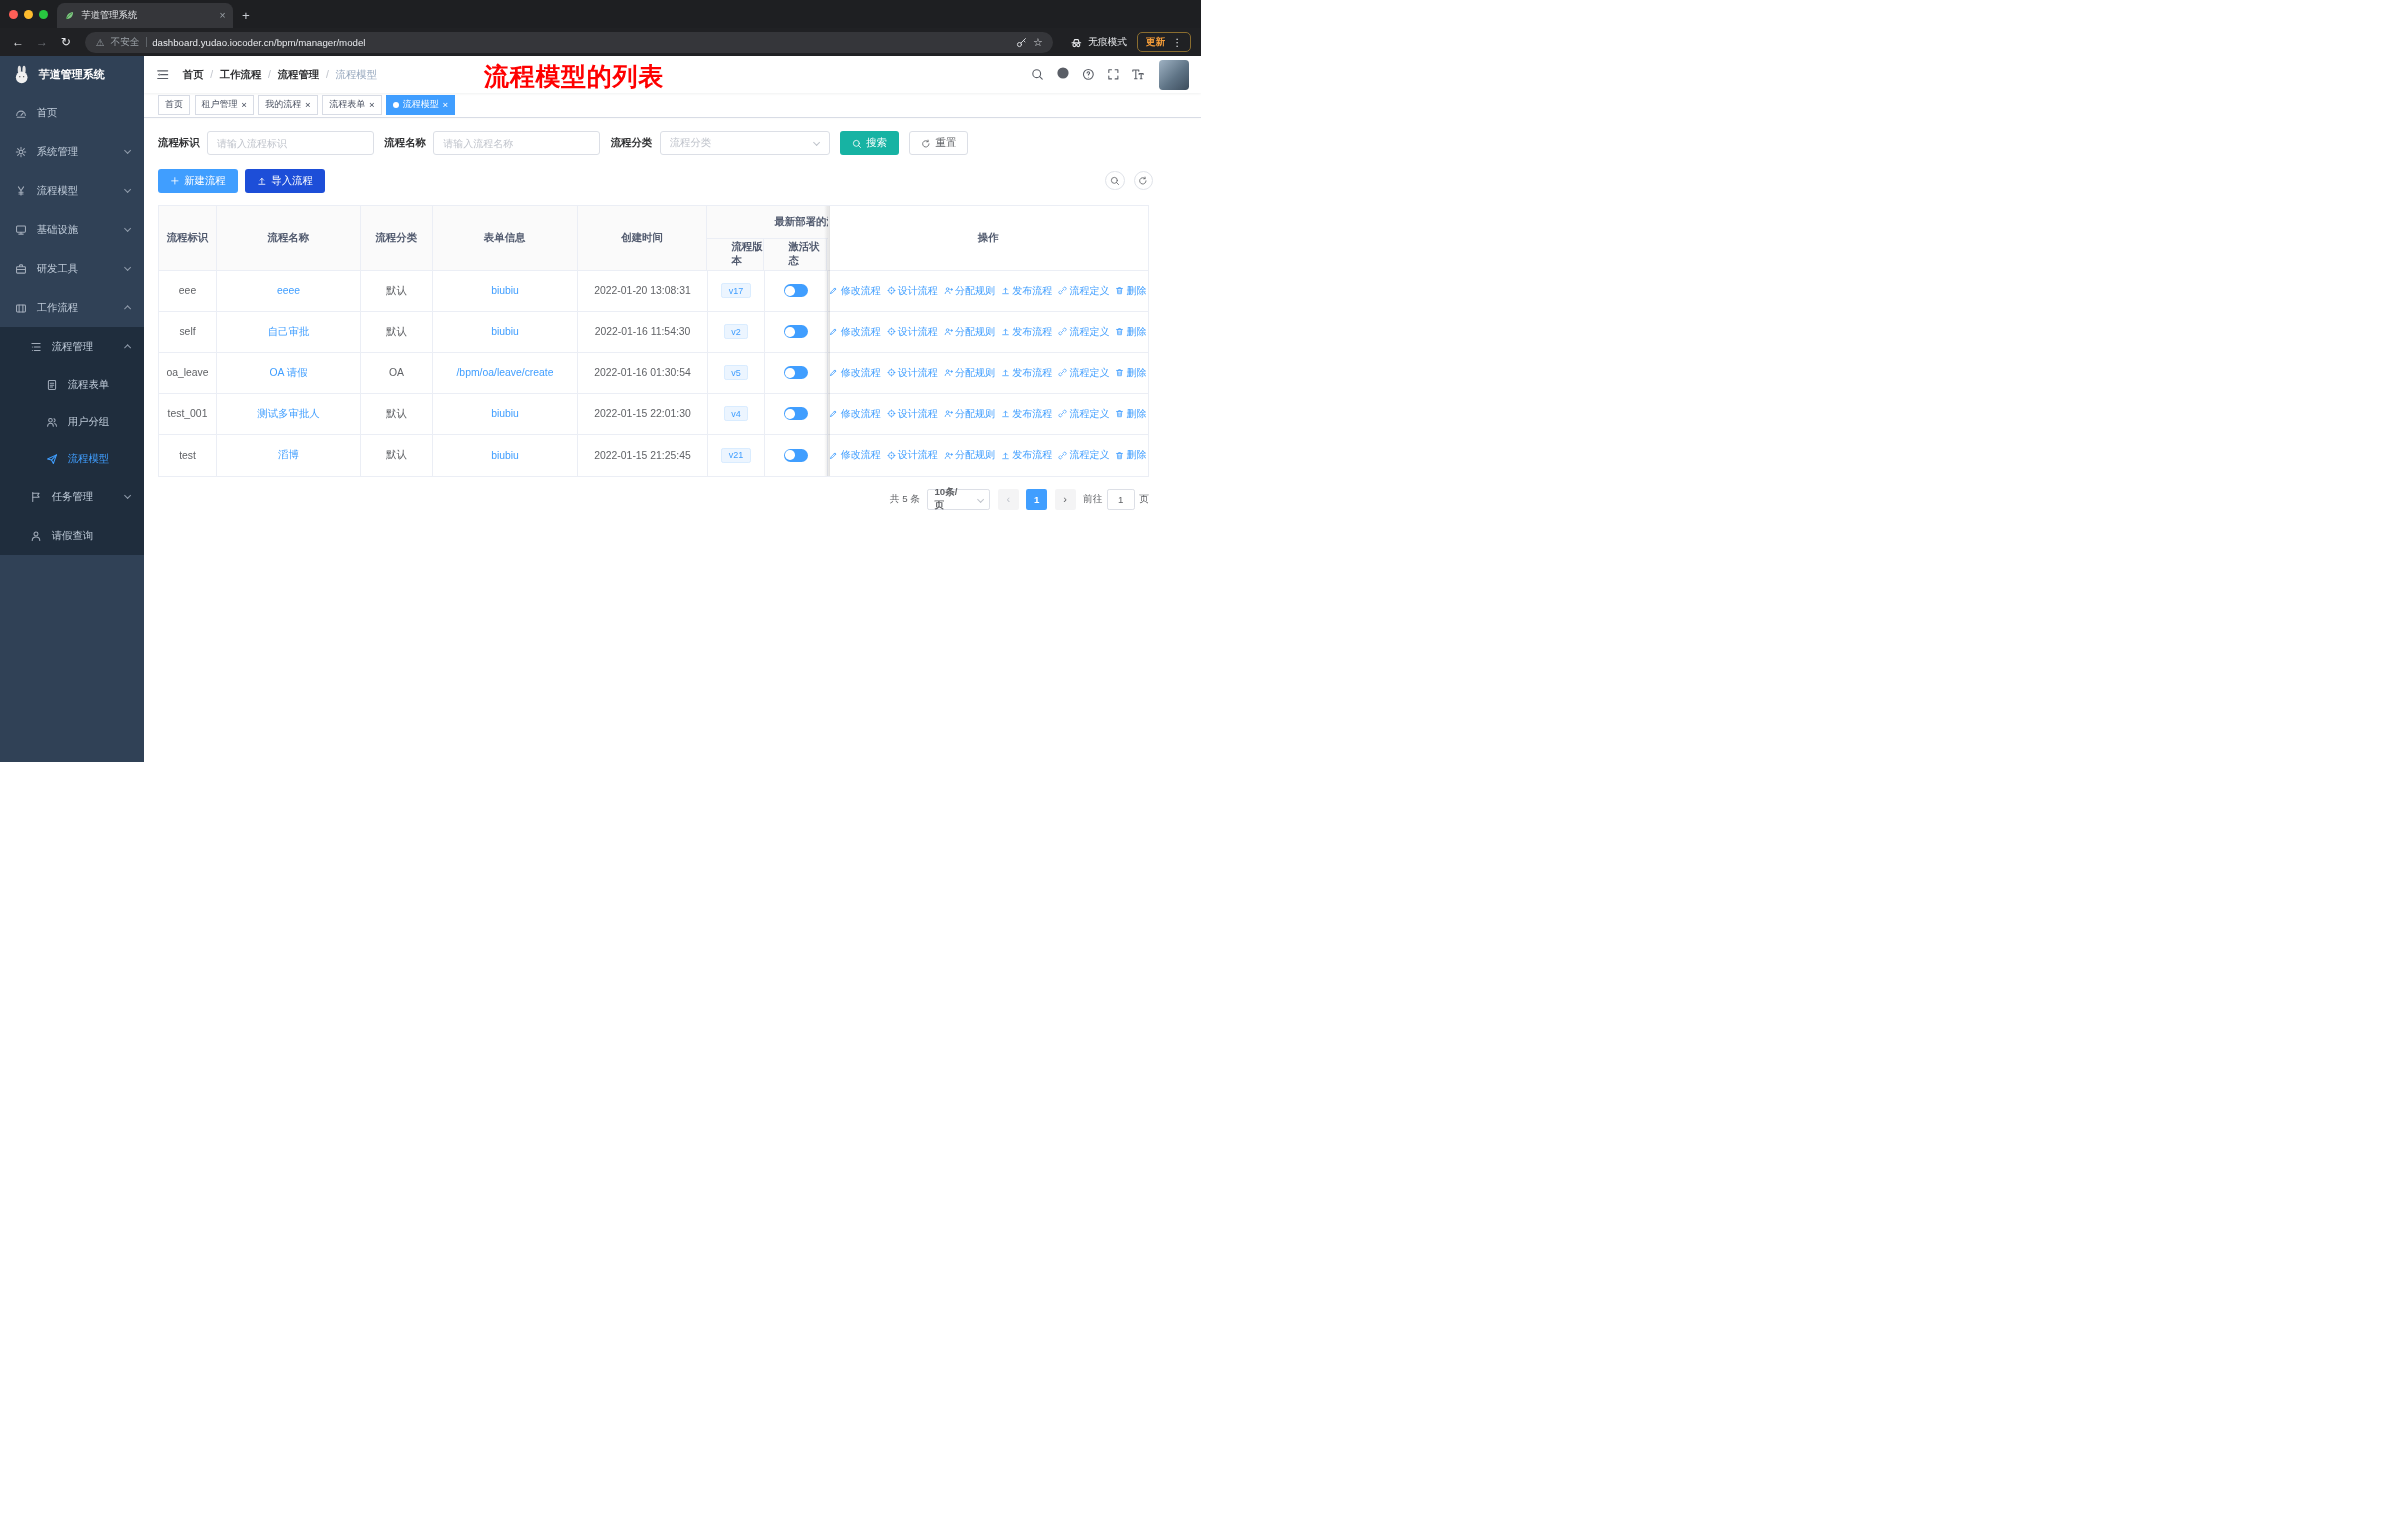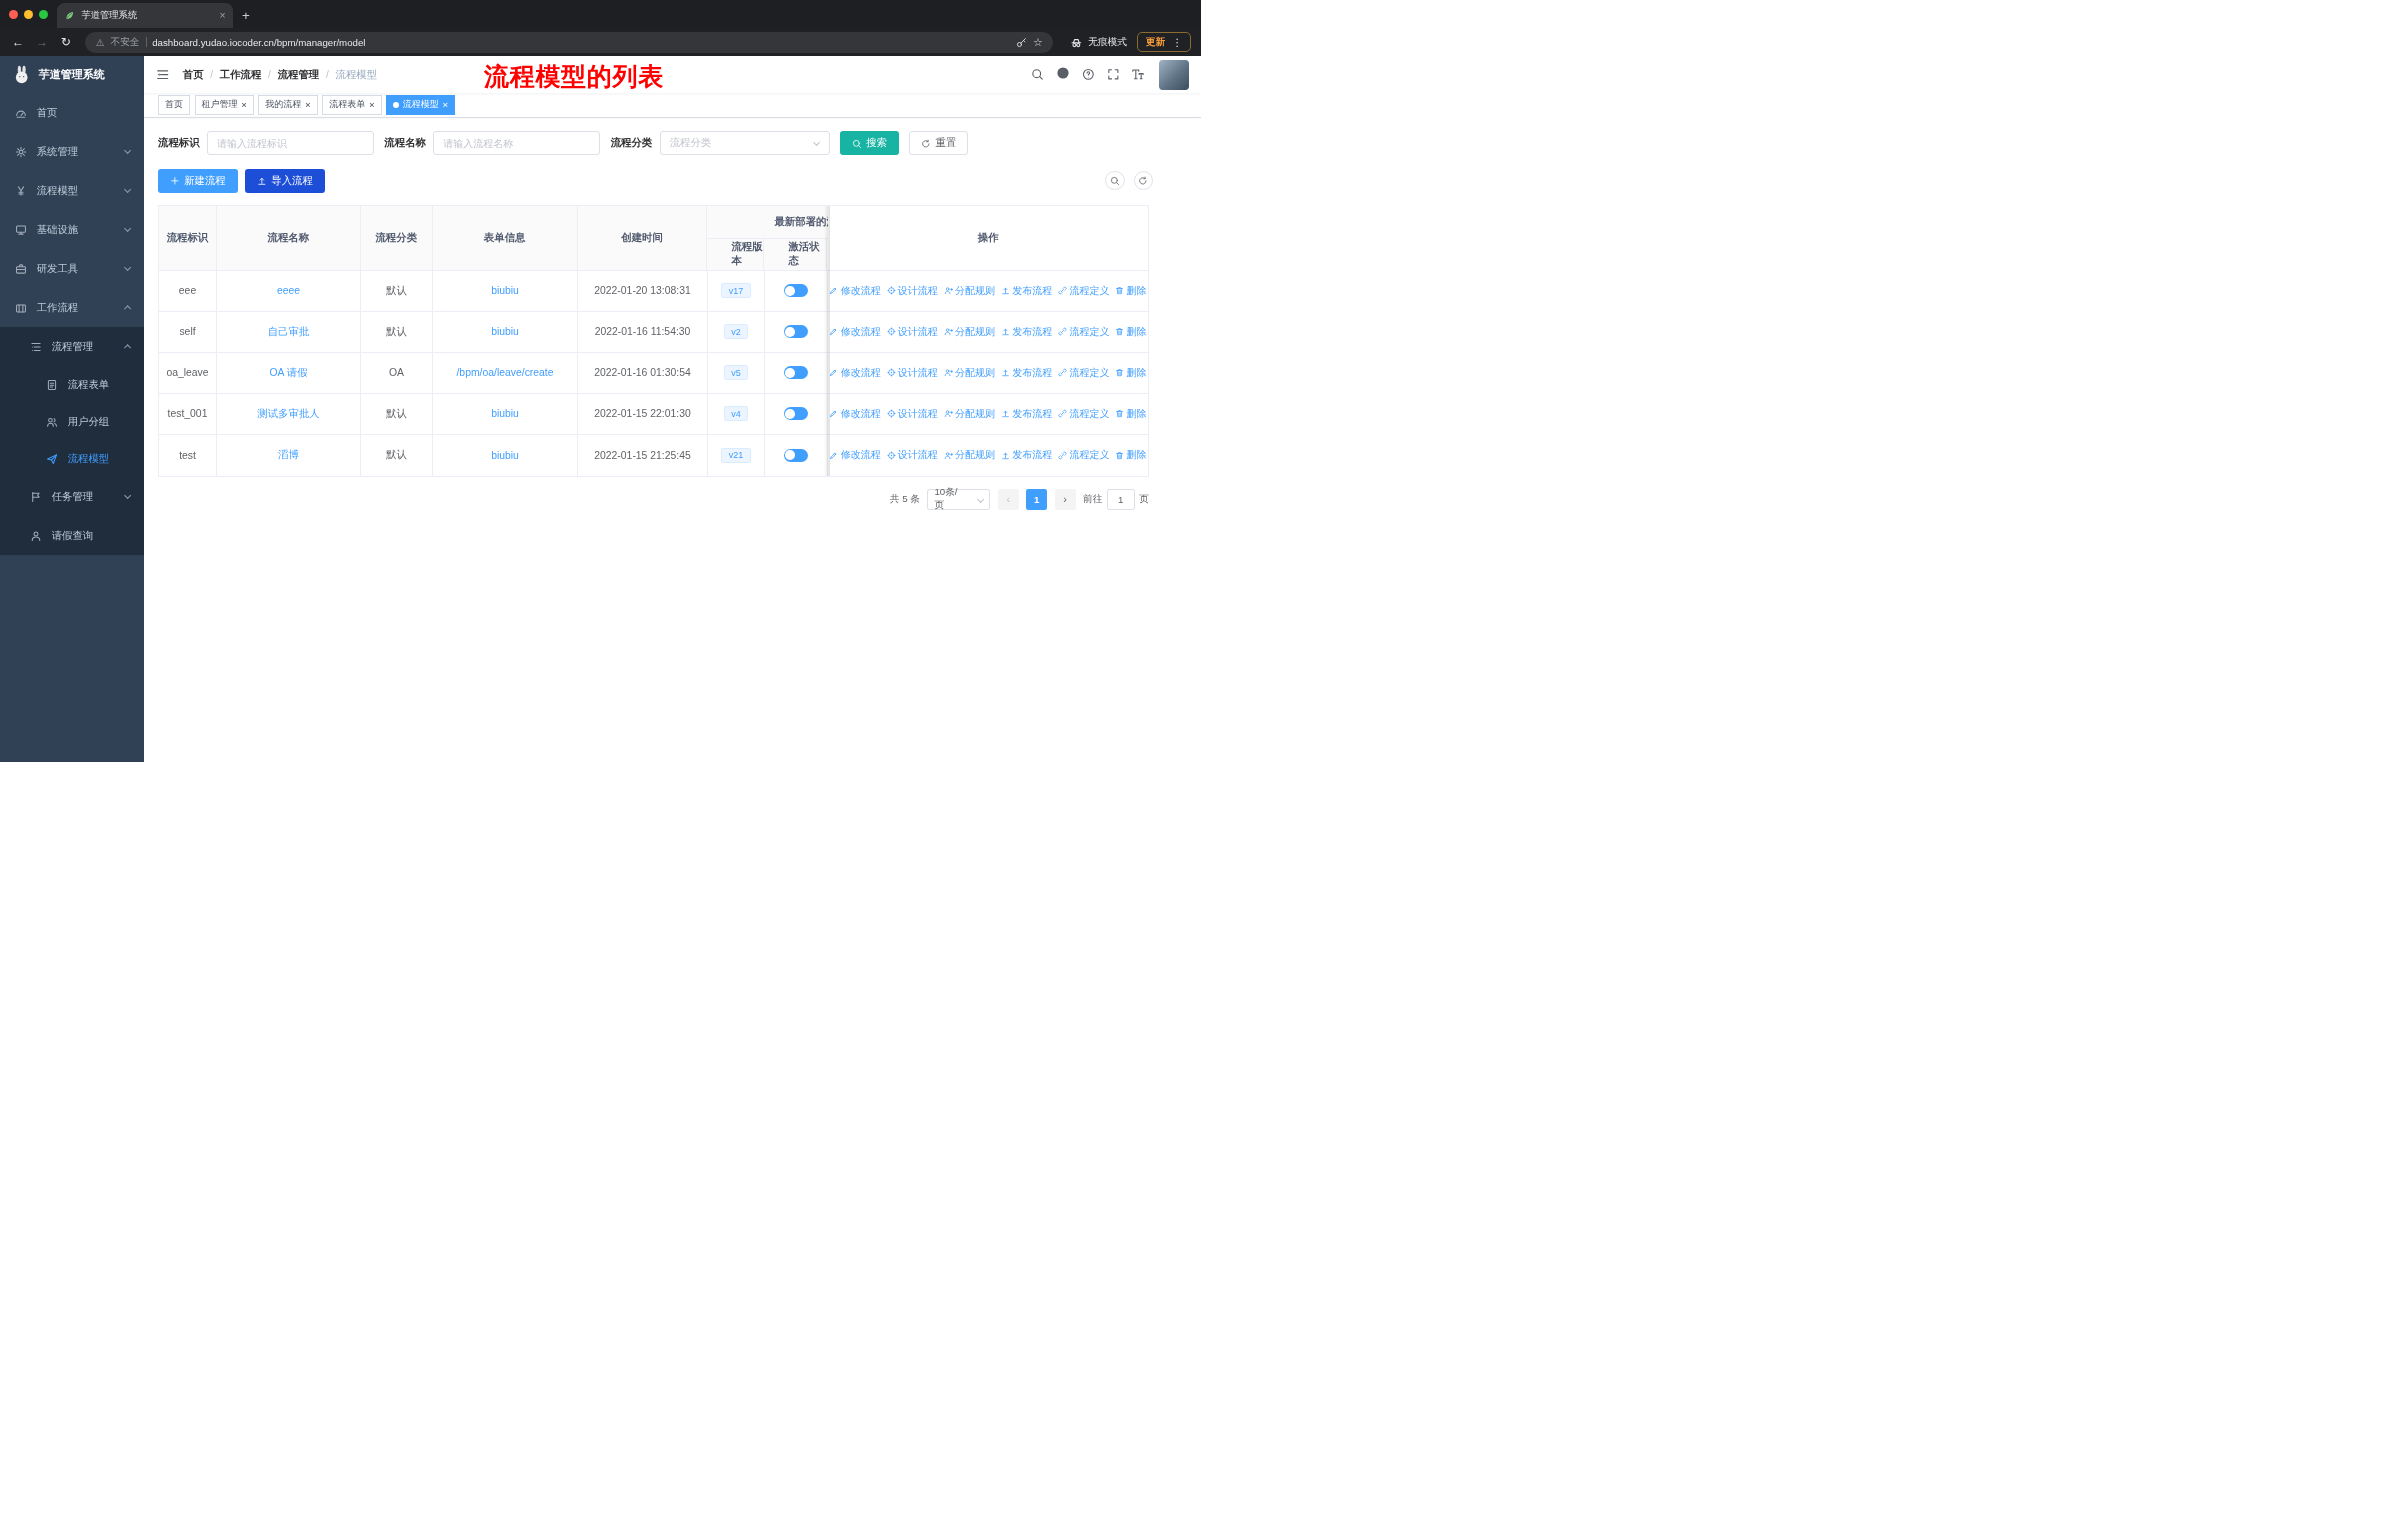--- a/index.html
+++ b/index.html
@@ -120,21 +120,21 @@
   .td.c-op { border-right:none; background:#fff; position:relative; z-index:2; gap:6px; padding:0 4.5px; }
   a.blue { color:var(--primary,#409EFF); text-decoration:none; display:inline-flex; align-items:center; gap:2.2px; }
   .op { font-size:10px; white-space:nowrap; }
   .op svg { width:9px; height:9px; }
   .vtag { background:#ecf5ff; border:0.7px solid #d9ecff; color:var(--primary,#409EFF); font-size:9px; padding:1.5px 6.7px; border-radius:2.2px; }
   .switch { width:24.6px; height:12.7px; border-radius:6.7px; background:var(--primary,#409EFF); position:relative; display:inline-block; }
   .switch::after { content:""; position:absolute; left:1.5px; top:1.5px; width:9.7px; height:9.7px; border-radius:50%; background:#fff; }
 
   
   .pager { width:991px; display:flex; align-items:center; justify-content:flex-end; margin-top:12px; gap:7.4px; font-size:9.7px; color:#606266; }
-  .psel { width:63px; height:21px; border:0.7px solid #dcdfe6; border-radius:2.2px; display:flex; align-items:center; padding:0 31px 0 6px; position:relative; color:#606266; }
+  .psel { width:63px; height:21px; border:0.7px solid #dcdfe6; border-radius:2.2px; display:flex; align-items:center; padding:0 31px 0 6px; position:relative; color:#606266;font-weight:bold; }
   .psel .sel-chev { right:6px; }
   .pbtn { width:21px; height:21px; background:#f4f4f5; border-radius:2.2px; display:flex; align-items:center; justify-content:center; font-size:11px; color:#606266; }
   .pbtn.disabled { color:#c0c4cc; }
   .pcur { width:21px; height:21px; background:var(--primary,#409EFF); color:#fff; border-radius:2.2px; display:flex; align-items:center; justify-content:center; font-weight:600; }
   .goto { display:flex; align-items:center; gap:4.5px; }
   .goto input { width:28px; height:21px; border:0.7px solid #dcdfe6; border-radius:2.2px; text-align:center; font-size:9.7px; color:#606266; outline:none; font-family:inherit; }
 </style>
 </head>
 <body>
 

